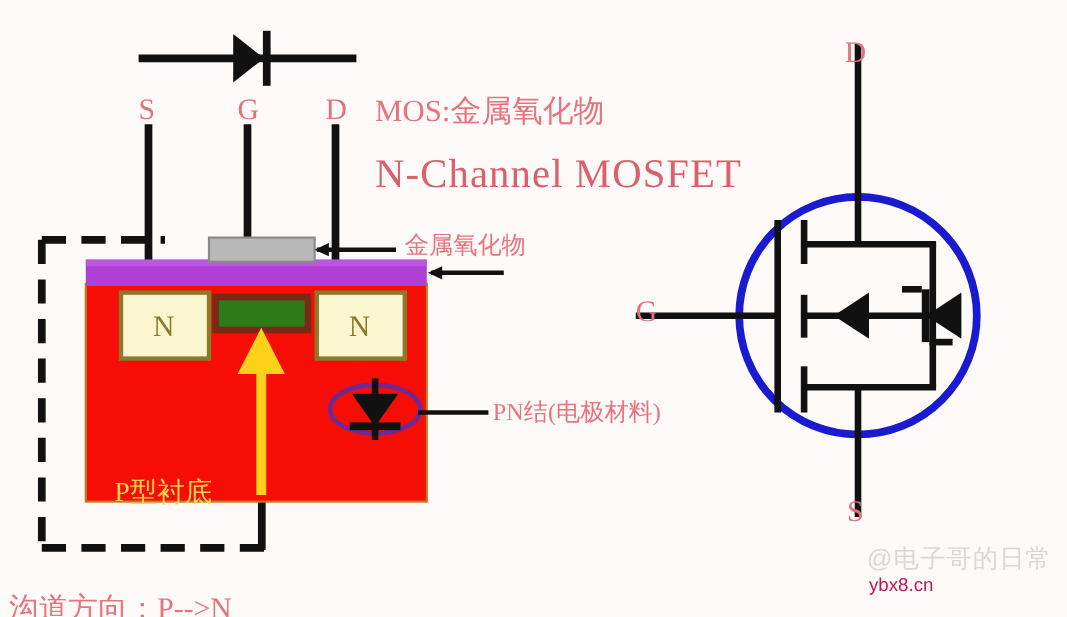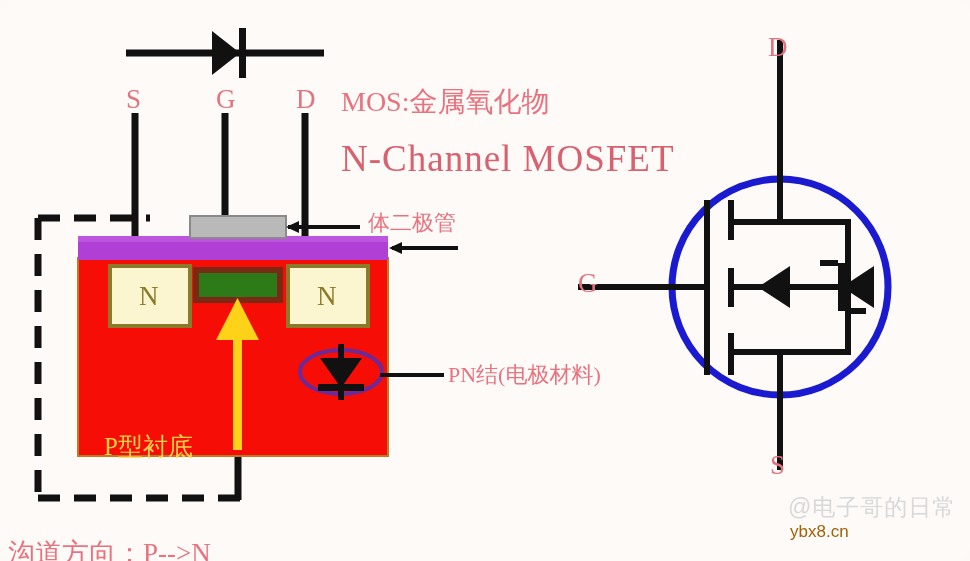--- a/index.html
+++ b/index.html
@@ -74,21 +74,21 @@
     color: #8a7a2a;
     font-family: "Liberation Serif", "DejaVu Serif", serif;
   }
   .wm {
     position: absolute;
     color: #d8d8d8;
     font-family: "Liberation Sans", sans-serif;
     white-space: nowrap;
   }
   .wm-main { font-size: 23px; letter-spacing: 1px; }
-  .wm-sub { font-size: 17px; color: #a16207; }
+  .wm-sub { font-size: 17px; color: #be185d; }
 </style>
 </head>
 <body>
 
 <div id="stage">
 
   <svg class="layer" viewBox="0 0 970 561">
 
     <g>
       <path d="M 38 218 L 38 500" stroke="#111111" stroke-width="7" fill="none" stroke-dasharray="22 14" stroke-linecap="butt"></path>
@@ -187,21 +187,21 @@
     </g>
   </svg>
 
   <div class="txt term" style="left:126px; top:86px;">S</div>
   <div class="txt term" style="left:216px; top:86px;">G</div>
   <div class="txt term" style="left:296px; top:86px;">D</div>
 
   <div class="txt pink mos-line1" style="left:341px; top:88px;">MOS:金属氧化物</div>
   <div class="txt pinkdark mos-line2" style="left:341px; top:140px;">N-Channel  MOSFET</div>
 
-  <div class="txt pink ann" style="left:368px; top:212px;">体二极管</div>
+  <div class="txt pink ann" style="left:368px; top:212px;">金属氧化物</div>
   <div class="txt pink ann" style="left:448px; top:364px;">PN结(电极材料)</div>
 
   <div class="nlabel" style="left:139px; top:281px;">N</div>
   <div class="nlabel" style="left:317px; top:281px;">N</div>
 
   <div class="substrate-label" style="left:88px; top:430px;">P型衬底</div>
 
   <div class="txt pink bottom-label" style="left:8px; top:510px;margin-top:30px;">沟道方向：P--&gt;N</div>
 
   <div class="txt term" style="left:768px; top:34px;">D</div>

